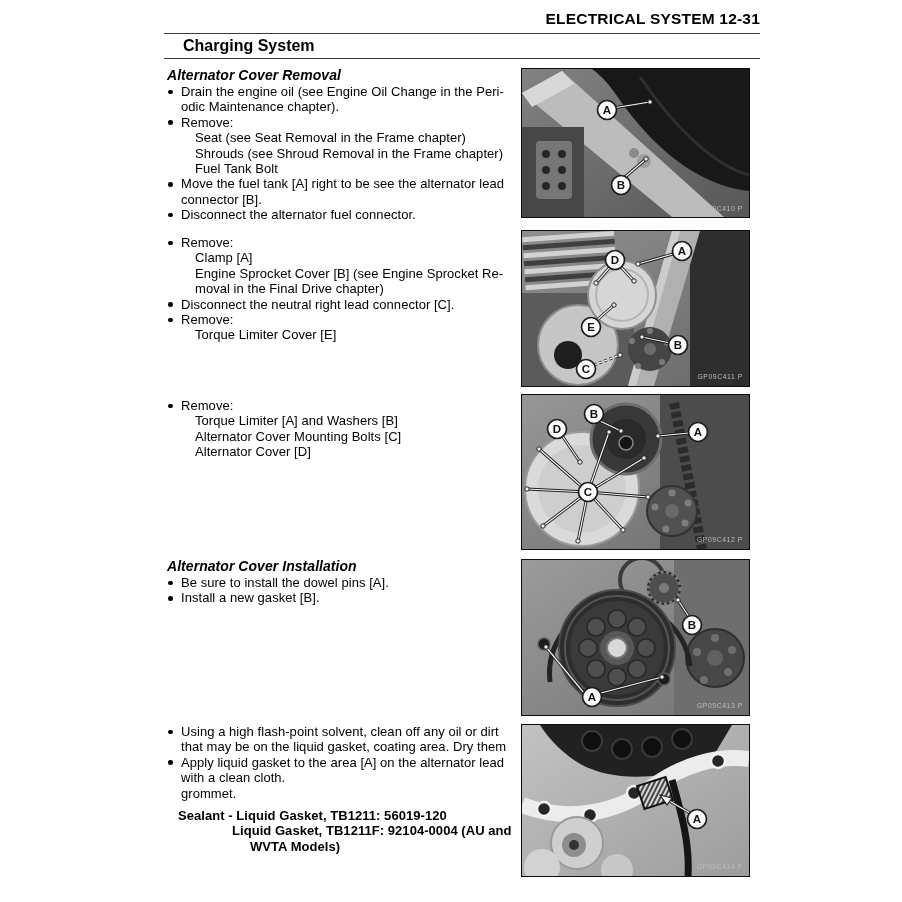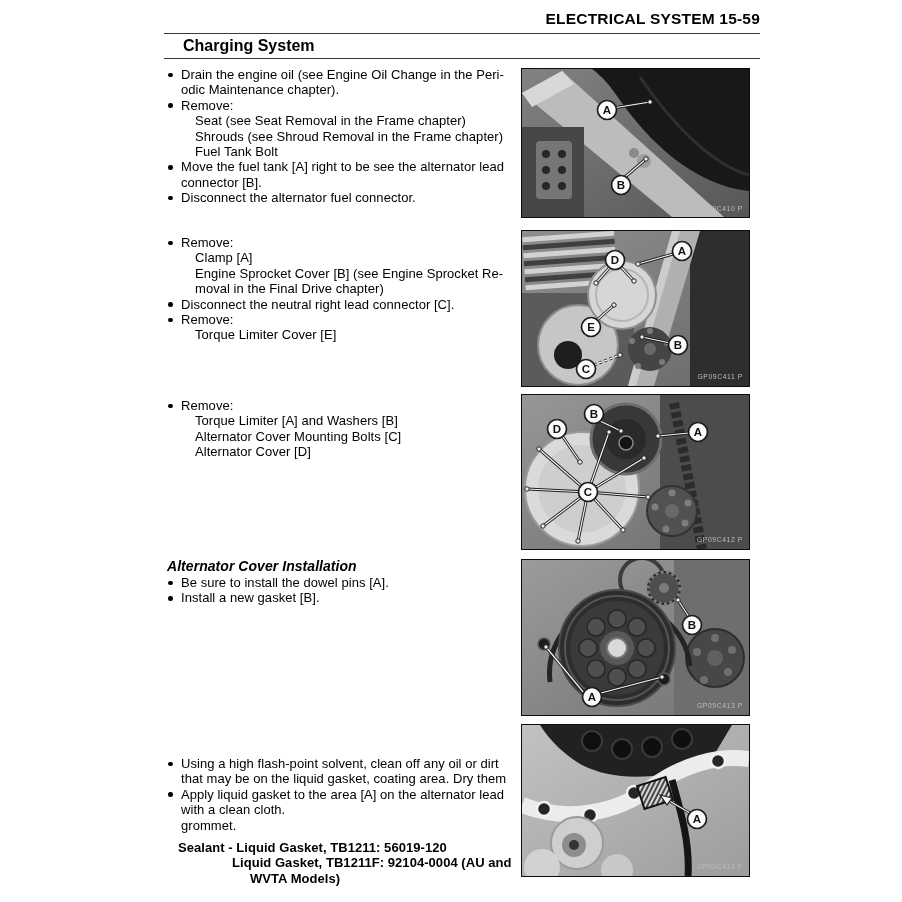--- a/index.html
+++ b/index.html
@@ -41,26 +41,27 @@
   .dot  { fill:#f0f0f0; stroke:#222; stroke-width:1; }
   .bub  { fill:#fbfbfb; stroke:#1c1c1c; stroke-width:1.7; }
   .bt   { font-size:11.5px; font-weight:bold; fill:#111; text-anchor:middle; }
   .cap  { font-size:6.8px; fill:#bdbdbd; text-anchor:end; letter-spacing:0.6px; }
 </style>
 </head>
 <body>
 
 <div class="page">
 
-  <div class="hdr">ELECTRICAL SYSTEM 15-59</div>
+  <div class="hdr">ELECTRICAL SYSTEM 12-31</div>
   <div class="rule rule1"></div>
   <div class="sect">Charging System</div>
   <div class="rule rule2"></div>
 
   <div class="tblock" style="top:67px">
+    <div class="ln h">Alternator Cover Removal</div>
     <div class="ln bullet">Drain the engine oil (see Engine Oil Change in the Peri-</div>
     <div class="ln cont">odic Maintenance chapter).</div>
     <div class="ln bullet">Remove:</div>
     <div class="ln sub">Seat (see Seat Removal in the Frame chapter)</div>
     <div class="ln sub">Shrouds (see Shroud Removal in the Frame chapter)</div>
     <div class="ln sub">Fuel Tank Bolt</div>
     <div class="ln bullet">Move the fuel tank [A] right to be see the alternator lead</div>
     <div class="ln cont">connector [B].</div>
     <div class="ln bullet">Disconnect the alternator fuel connector.</div>
   </div>
@@ -81,21 +82,21 @@
     <div class="ln sub">Alternator Cover Mounting Bolts [C]</div>
     <div class="ln sub">Alternator Cover [D]</div>
   </div>
 
   <div class="tblock" style="top:558px">
     <div class="ln h">Alternator Cover Installation</div>
     <div class="ln bullet">Be sure to install the dowel pins [A].</div>
     <div class="ln bullet">Install a new gasket [B].</div>
   </div>
 
-  <div class="tblock" style="top:756px">
+  <div class="tblock" style="top:724px">
     <div class="ln bullet">Using a high flash-point solvent, clean off any oil or dirt</div>
     <div class="ln cont">that may be on the liquid gasket, coating area.  Dry them</div>
     <div class="ln bullet">Apply liquid gasket to the area [A] on the alternator lead</div>
     <div class="ln cont">with a clean cloth.</div>
     <div class="ln cont">grommet.</div>
     <div class="ln sl1">Sealant - Liquid Gasket, TB1211:  56019-120</div>
     <div class="ln sl2">Liquid Gasket, TB1211F:  92104-0004 (AU and</div>
     <div class="ln sl3">WVTA Models)</div>
   </div>
 

